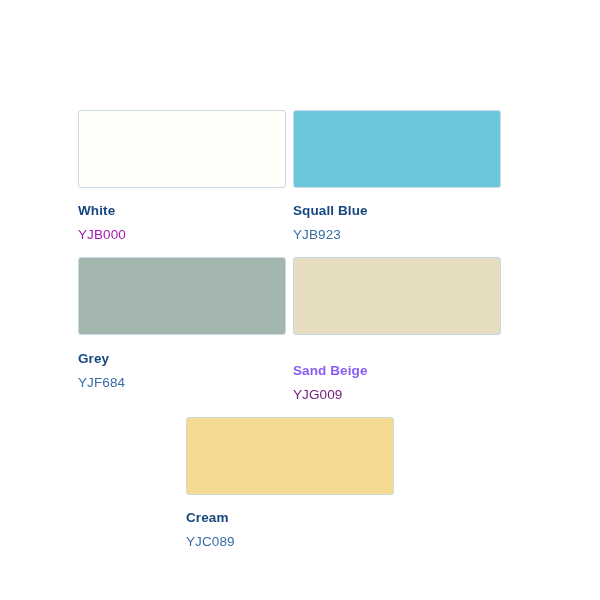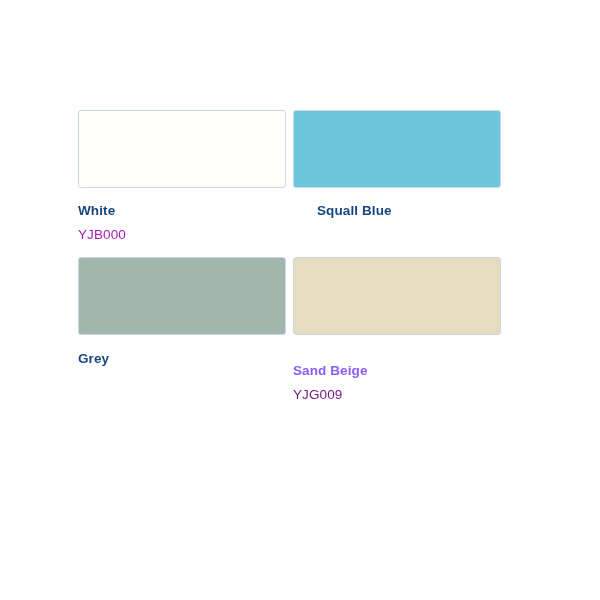--- a/index.html
+++ b/index.html
@@ -76,29 +76,36 @@
   <div class="swatch-grid">
 
     <div class="swatch-card">
       <div class="swatch-chip" style="background-color: rgb(255, 254, 248); border-color: rgb(200, 216, 228);"></div>
       <div class="swatch-name" style="color: rgb(22, 71, 127);">White</div>
       <div class="swatch-code" style="color: #a21caf;">YJB000</div>
     </div>
 
     <div class="swatch-card">
       <div class="swatch-chip" style="background-color: rgb(109, 199, 219); border-color: rgb(200, 216, 228);"></div>
-      <div class="swatch-name" style="color: rgb(22, 71, 127); margin-left: 24px;">Squall Blue</div>
+      <div class="swatch-name" style="color: rgb(22, 71, 127);">Squall Blue</div>
+      <div class="swatch-code" style="color: rgb(58, 110, 165);">YJB923</div>
     </div>
 
     <div class="swatch-card">
       <div class="swatch-chip" style="background-color: rgb(163, 182, 174); border-color: rgb(200, 216, 228);"></div>
       <div class="swatch-name" style="color: rgb(22, 71, 127); margin-top: 16px;">Grey</div>
+      <div class="swatch-code" style="color: rgb(58, 110, 165);">YJF684</div>
     </div>
 
     <div class="swatch-card">
       <div class="swatch-chip" style="background-color: rgb(230, 220, 191); border-color: rgb(200, 216, 228);"></div>
       <div class="swatch-name" style="color: #8b5cf6; margin-top: 28px;">Sand Beige</div>
       <div class="swatch-code" style="color: #701a75;">YJG009</div>
     </div>
 
+    <div class="swatch-card centered">
+      <div class="swatch-chip" style="background-color: rgb(245, 219, 146); border-color: rgb(200, 216, 228);"></div>
+      <div class="swatch-name" style="color: rgb(22, 71, 127);">Cream</div>
+      <div class="swatch-code" style="color: rgb(58, 110, 165);">YJC089</div>
+    </div>
 
   </div>
 </div>
 
 </body></html>

